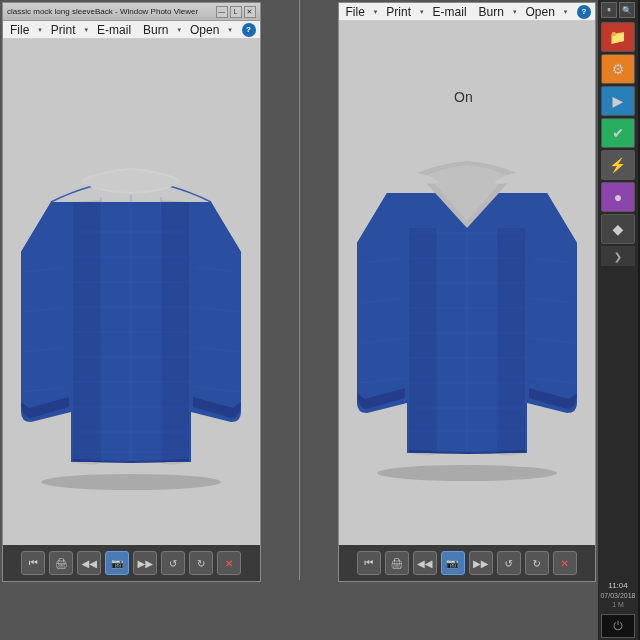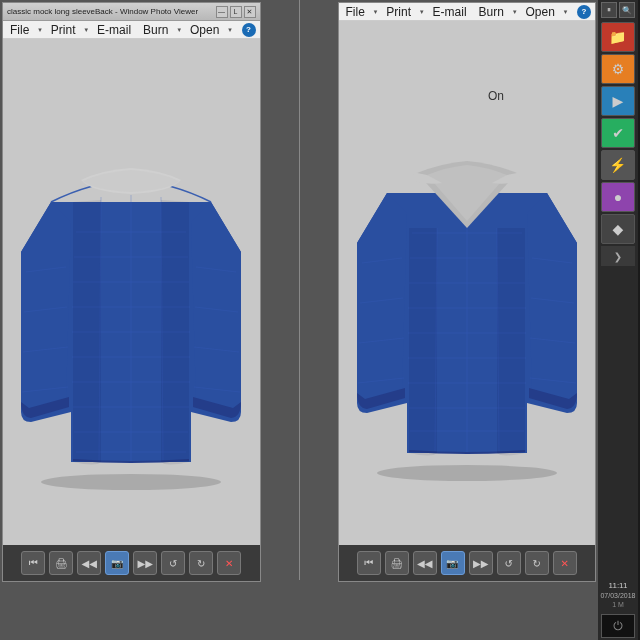--- a/index.html
+++ b/index.html
@@ -445,24 +445,24 @@
     <div class="sidebar-icon blue-icon">▶</div>
     <div class="sidebar-icon green-icon">✔</div>
     <div class="sidebar-icon" style="background:#555;">⚡</div>
     <div class="sidebar-icon purple-icon">●</div>
     <div class="sidebar-icon" style="background:#444;">◆</div>
 
     <div class="sidebar-arrow">❯</div>
 
     <div style="flex:1;"></div>
 
-    <div class="sidebar-time">11:11</div>
+    <div class="sidebar-time">11:04</div>
     <div class="sidebar-date">07/03/2018</div>
     <div class="sidebar-version">1 M</div>
 
     <div style="width:34px; height:24px; background:#111; border:1px solid #555; margin-top:4px; display:flex; align-items:center; justify-content:center;">
       <span style="color:#888; font-size:12px;">⏻</span>
     </div>
   </div>
 
 </div>
 
-<div class="on-label" style="position:fixed; top:89px; left:488px; font-size:12px; color:#333;">On</div>
+<div class="on-label" style="position:fixed; top:89px; left:454px; font-size:14px; color:#333;">On</div>
 
 </body></html>

